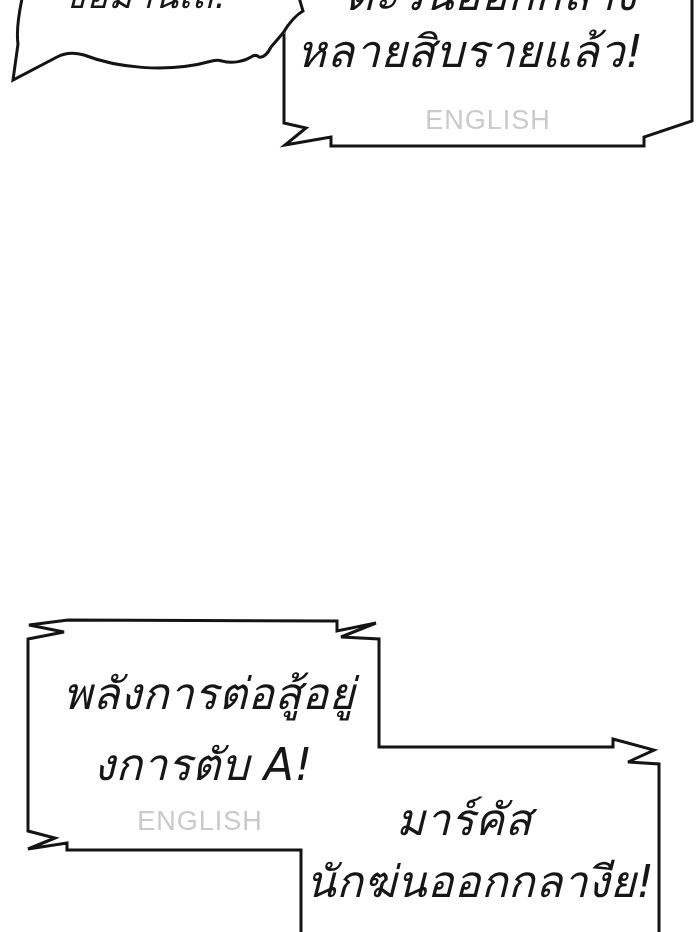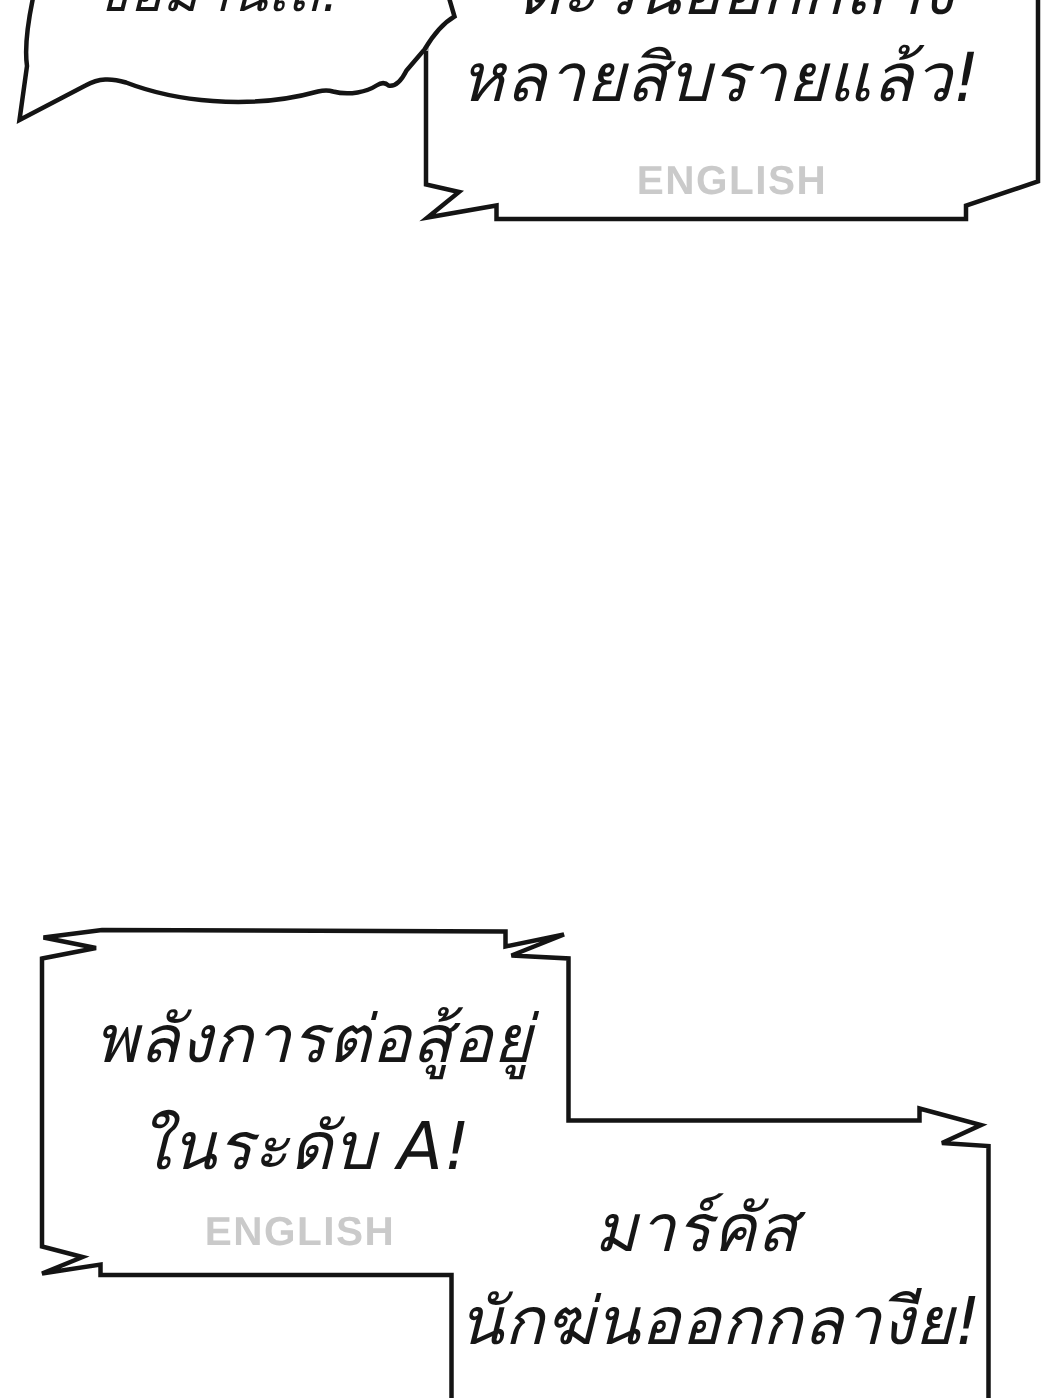--- a/index.html
+++ b/index.html
@@ -17,21 +17,21 @@
     font-style:italic;
     color:#161616;
     line-height:1.25;
     white-space:nowrap;
     letter-spacing:0.5px;
   }
   .watermark{
     position:absolute;
     text-align:center;
     font-family:"Liberation Sans",sans-serif;
-    font-weight:bold;
+    font-weight:normal;
     font-style:normal;
     color:#cacaca;
     letter-spacing:1px;
     line-height:1;
     white-space:nowrap;
   }
   .fs-large{font-size:45px;}
   .fs-mid{font-size:44px;}
   .fs-frag-sm{font-size:36px;}
   .fs-wm{font-size:27px;}
@@ -66,27 +66,27 @@
              L 379,747
              L 613,747 L 613,739 L 654,750 L 628,762 L 659,764
              L 659,938 L 301,938 L 301,850
              L 67,850 L 67,843 L 28,849 L 55,838 L 28,831 Z" fill="#ffffff" stroke="#141414" stroke-width="3" stroke-linejoin="miter"></path>
   </svg>
 
   <div class="speech-text fs-frag-sm" style="left:20px;top:-27px;width:250px;">ขอมานเถ!</div>
 
   <div class="speech-text fs-mid" style="left:295px;top:-33px;width:392px;">ตะวันออกกลาง</div>
 
-  <div class="speech-text fs-large" style="left:280px;top:24px;width:400px;">หลายสิบรายแล้ว!</div>
+  <div class="speech-text fs-large" style="left:270px;top:24px;width:400px;">หลายสิบรายแล้ว!</div>
 
   <div class="watermark fs-wm" style="left:288px;top:107px;width:400px;">ENGLISH</div>
 
   <div class="speech-text fs-mid" style="left:30px;top:666px;width:358px;">พลังการต่อสู้อยู่</div>
 
-  <div class="speech-text fs-mid" style="left:30px;top:737px;width:346px;">ในระดับ A!</div>
+  <div class="speech-text fs-mid" style="left:30px;top:737px;width:346px;">งการตับ A!</div>
 
   <div class="watermark fs-wm" style="left:30px;top:808px;width:340px;">ENGLISH</div>
 
   <div class="speech-text fs-mid" style="left:314px;top:792px;width:300px;">มาร์คัส</div>
 
   <div class="speech-text fs-mid" style="left:300px;top:854px;width:360px;">นักฆ่นออกกลางีย!</div>
 
 </div>
 
 </body></html>

